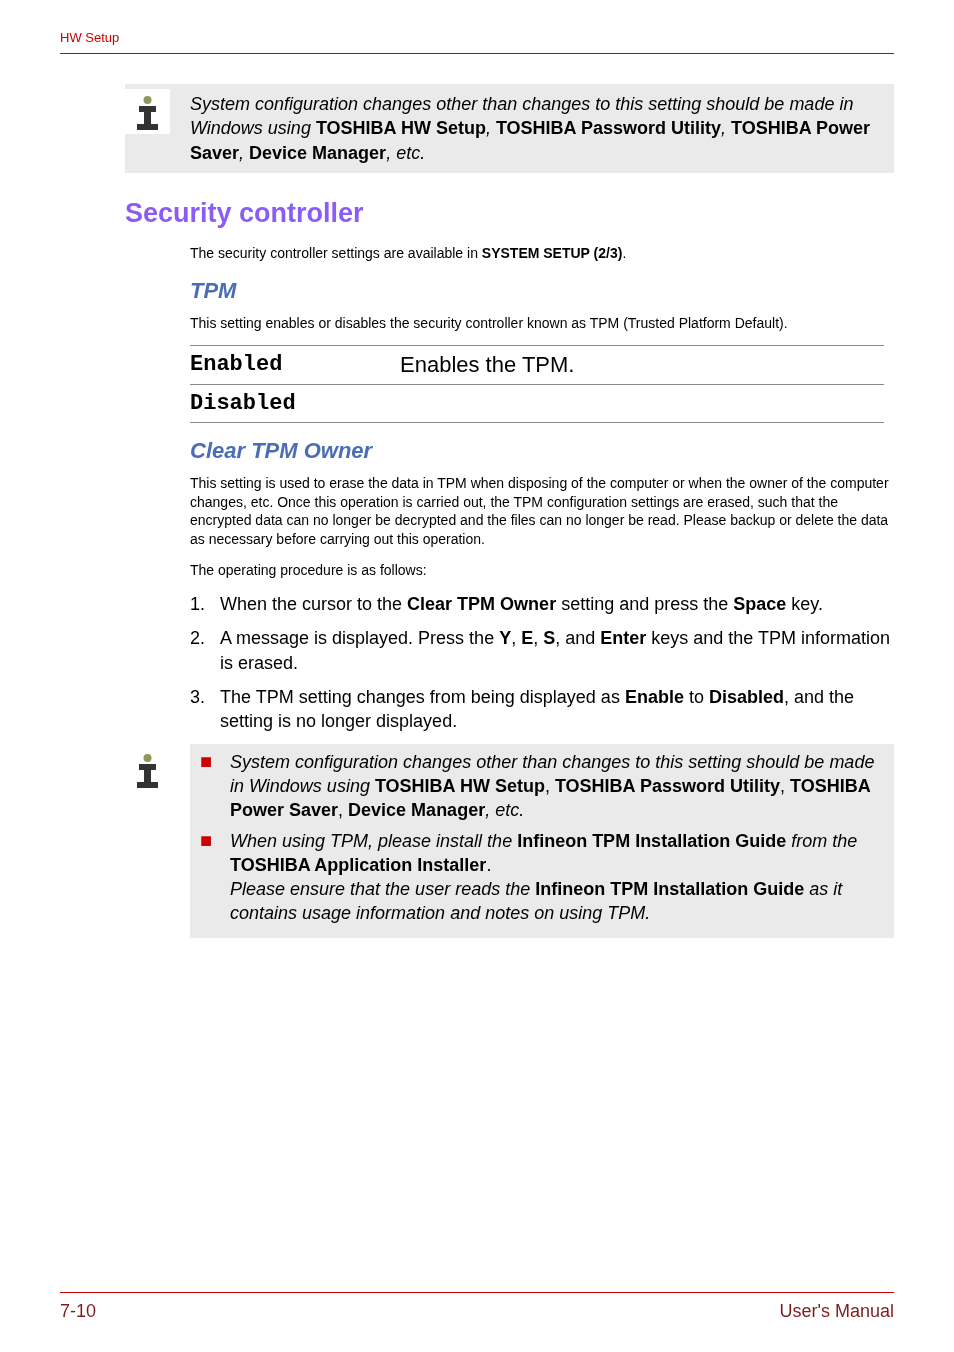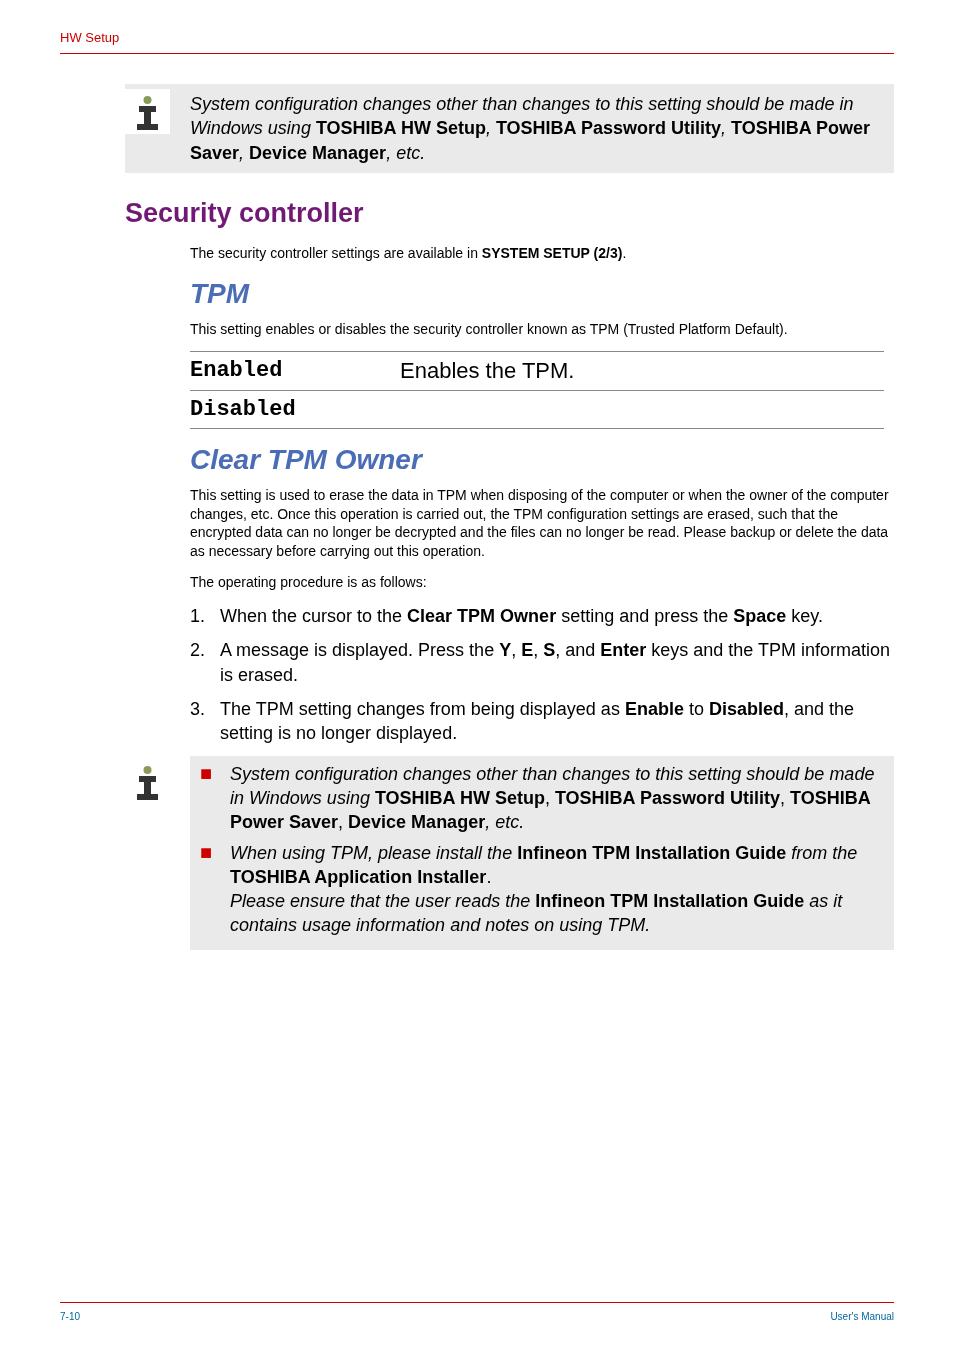--- a/index.html
+++ b/index.html
@@ -42,36 +42,36 @@
       height: 45px;
     }
     .note-text {
       font-style: italic;
       font-size: 18px;
       line-height: 1.35;
       padding: 6px 0;
     }
     .note-text .bold { font-weight: bold; font-style: normal; }
     .section-title {
-      color: #701a75;
+      color: #8b5cf6;
       font-size: 27px;
       font-weight: bold;
       margin-left: 65px;
       margin-bottom: 15px;
     }
     .body-text {
       margin-left: 130px;
       font-size: 14px;
       line-height: 1.35;
       margin-bottom: 12px;
     }
     .sub-title {
       color: #4a6db5;
       font-style: italic;
-      font-size: 28px;
+      font-size: 22px;
       font-weight: bold;
       margin-left: 130px;
       margin-bottom: 10px;
       margin-top: 15px;
     }
     .table {
       margin-left: 130px;
       margin-right: 10px;
       font-size: 22px;
     }
@@ -133,22 +133,22 @@
     .note-box2 .btext .bold { font-style: normal; }
     .footer {
       position: absolute;
       bottom: 30px;
       left: 60px;
       right: 60px;
       border-top: 1px solid #cc0000;
       padding-top: 8px;
       display: flex;
       justify-content: space-between;
-      color: #0369a1;
-      font-size: 10px;
+      color: #7f1d1d;
+      font-size: 18px;
     }
   </style>
 </head>
 <body>
 
 <div class="page">
   <div class="header">HW Setup</div>
 
   <div class="note-box1">
     <div class="note-icon">

